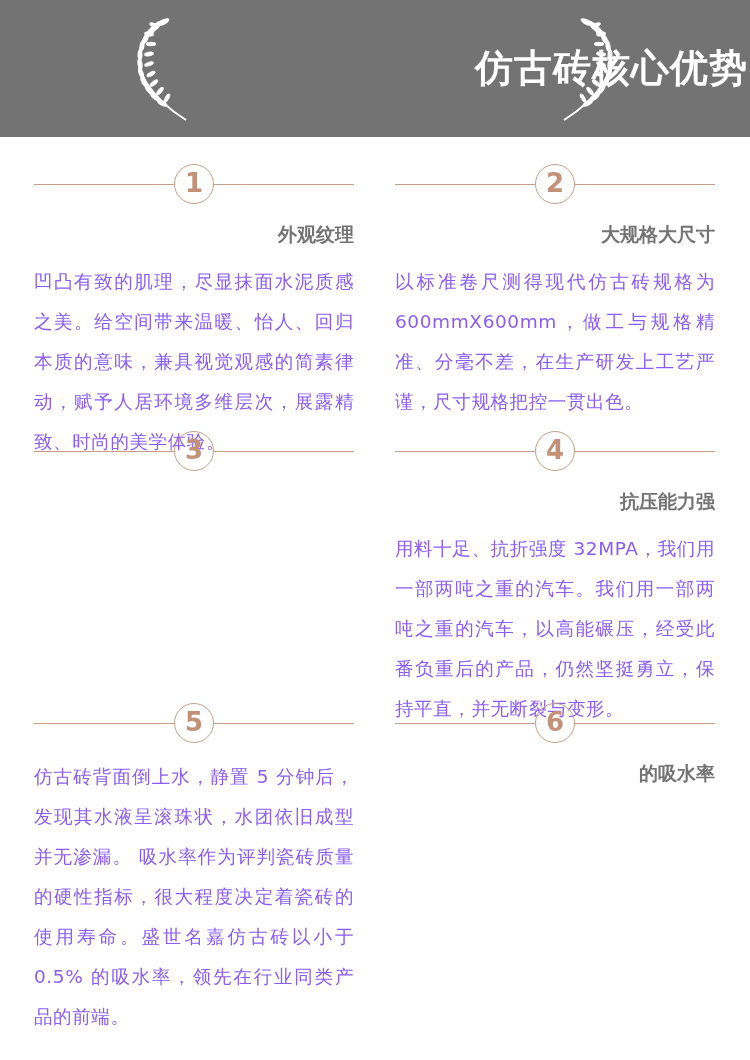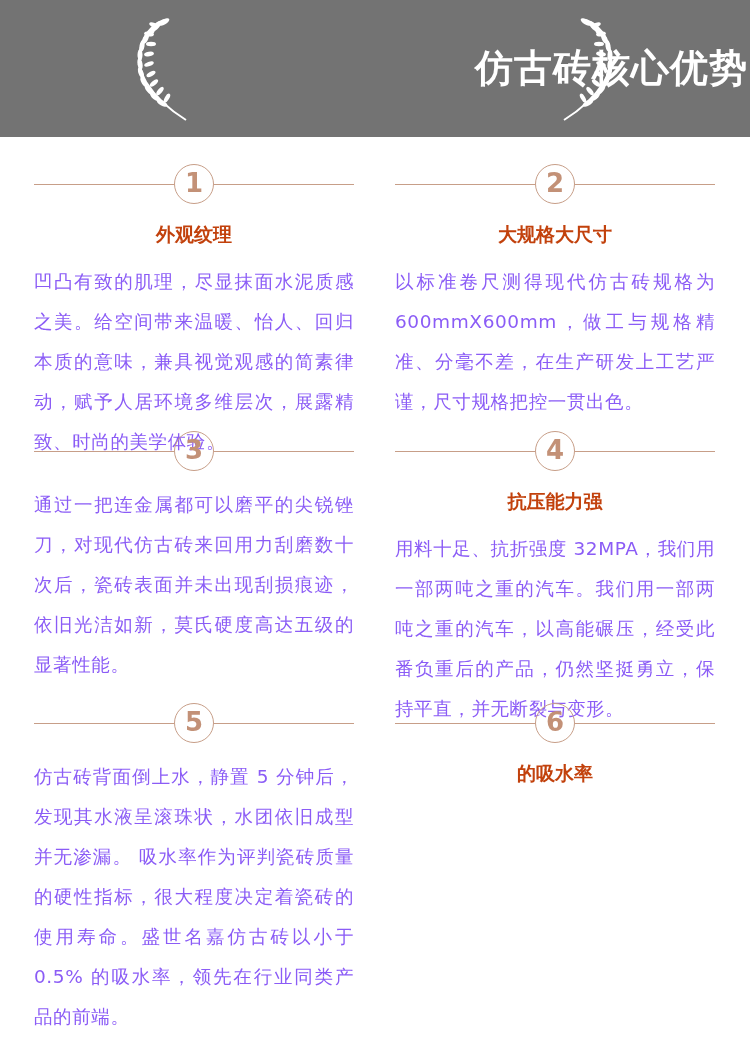--- a/index.html
+++ b/index.html
@@ -25,21 +25,21 @@
   }
   .divider .line.l { left: 0; width: 140px; }
   .divider .line.r { left: 180px; width: 140px; }
   .num-circle {
     position: absolute; left: 140px; top: 0; width: 40px; height: 40px;
     border: 1.5px solid #c79e88; border-radius: 50%;
     color: #c39177; font-size: 26px; font-weight: bold;
     text-align: center; line-height: 37px;
   }
   .card-title {
-    margin-top: 16px; text-align: center; color: #c2410c;
+    margin-top: 16px; text-align: right; color: #737373;
     font-size: 19px; font-weight: bold; line-height: 28px;
   }
   .card-body {
     margin-top: 14px; color: #8b5cf6; font-size: 18.5px;
     line-height: 40px; letter-spacing: 0.6px; text-align: justify;
   }
 </style>
 </head>
 <body>
 
@@ -118,21 +118,20 @@
   <div class="card-title">大规格大尺寸</div>
   <div class="card-body">以标准卷尺测得现代仿古砖规格为600mmX600mm，做工与规格精准、分毫不差，在生产研发上工艺严谨，尺寸规格把控一贯出色。</div>
 </div>
 
 <div class="card" style="left:34px; top:431px;">
   <div class="divider">
     <div class="line l"></div>
     <div class="num-circle">3</div>
     <div class="line r"></div>
   </div>
-  <div class="card-body">通过一把连金属都可以磨平的尖锐锉刀，对现代仿古砖来回用力刮磨数十次后，瓷砖表面并未出现刮损痕迹，依旧光洁如新，莫氏硬度高达五级的显著性能。</div>
 </div>
 
 <div class="card" style="left:395px; top:431px;">
   <div class="divider">
     <div class="line l"></div>
     <div class="num-circle">4</div>
     <div class="line r"></div>
   </div>
   <div class="card-title">抗压能力强</div>
   <div class="card-body">用料十足、抗折强度 32MPA，我们用一部两吨之重的汽车。我们用一部两吨之重的汽车，以高能碾压，经受此番负重后的产品，仍然坚挺勇立，保持平直，并无断裂与变形。</div>

